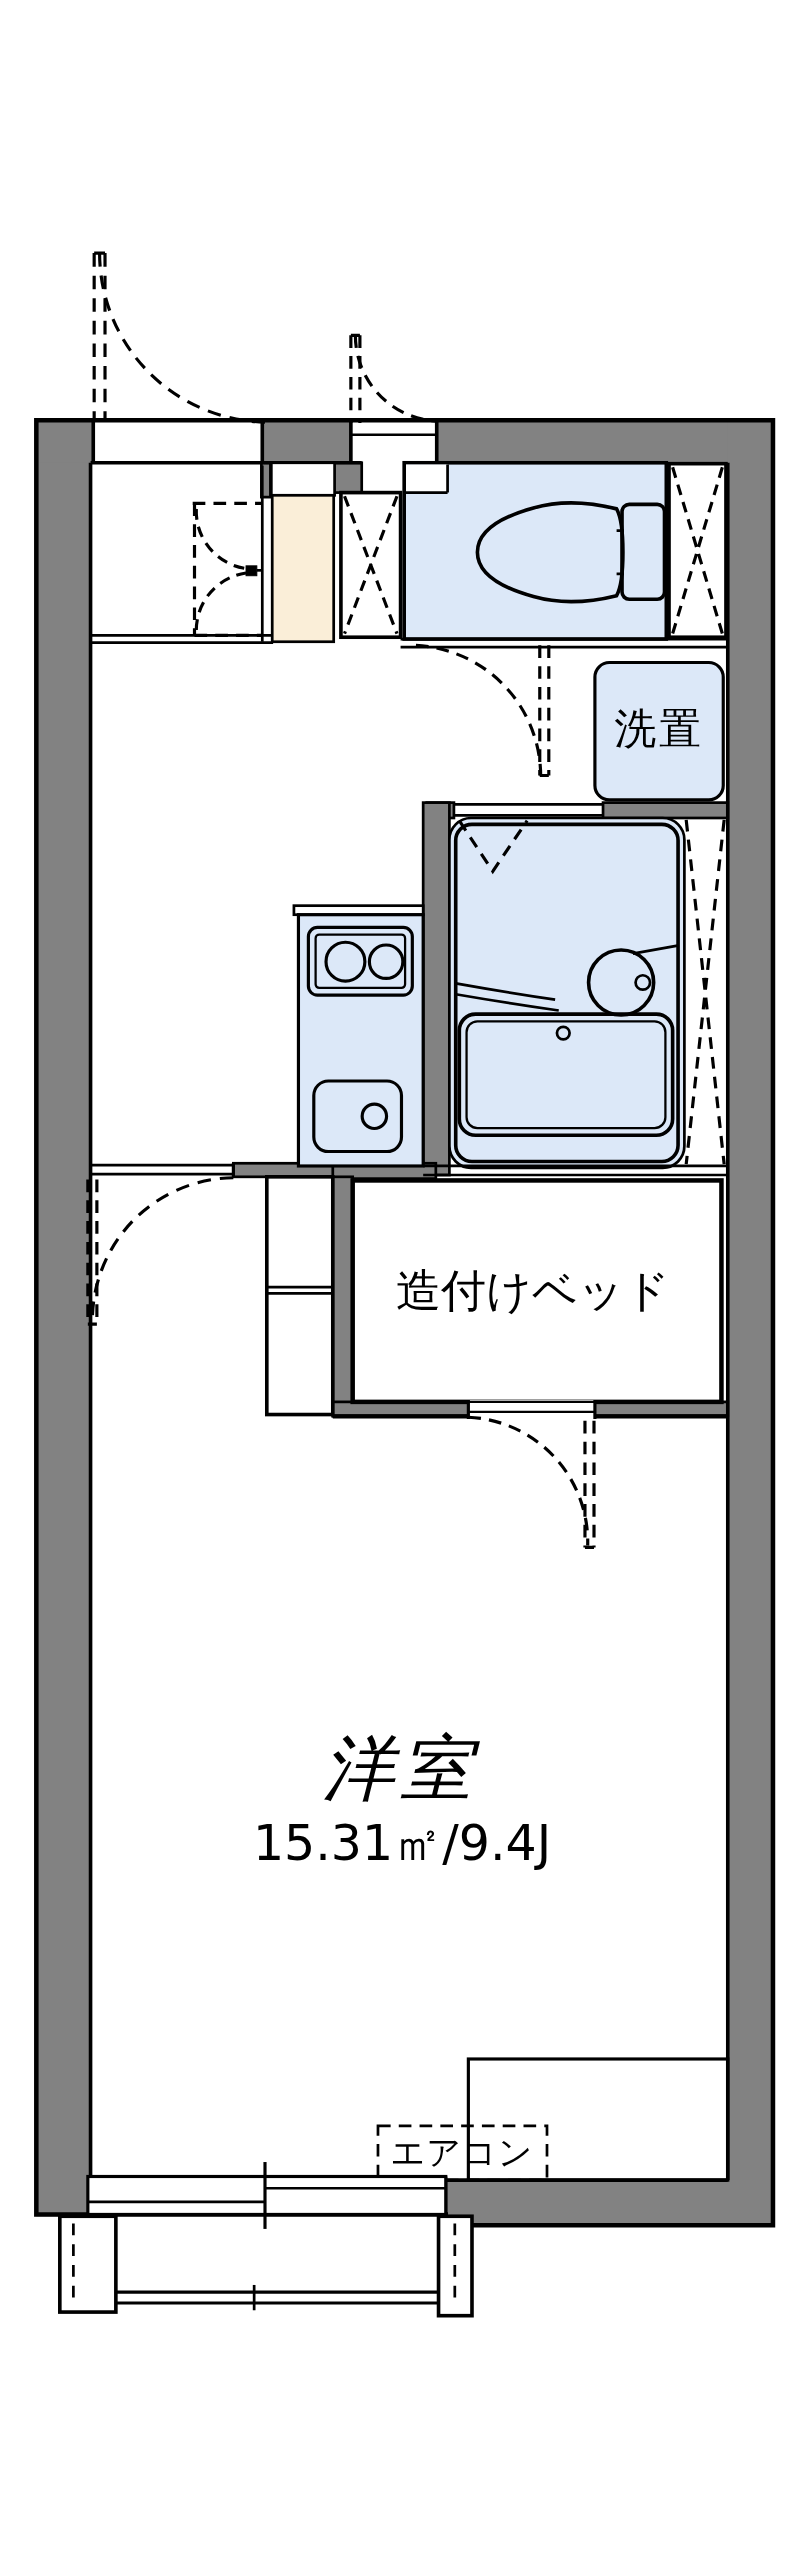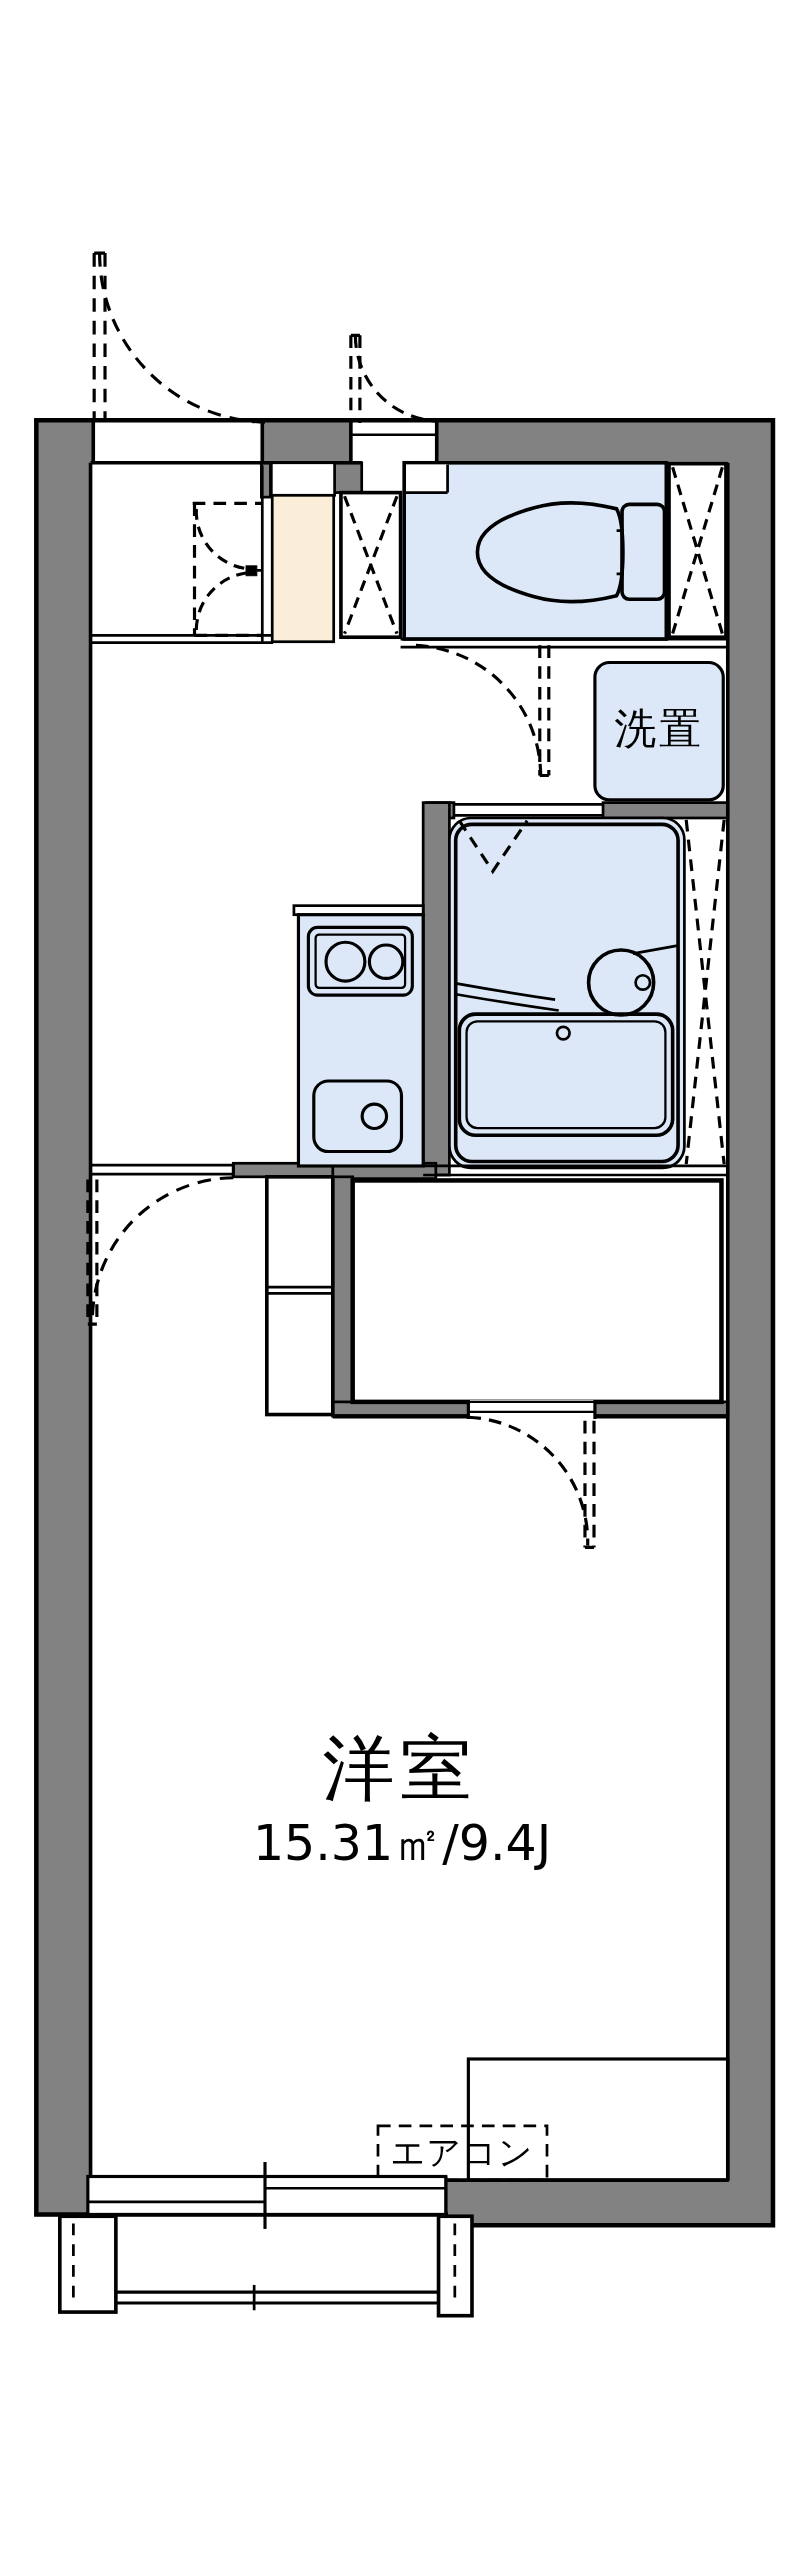--- a/index.html
+++ b/index.html
@@ -14,21 +14,21 @@
   .lbl{
     position:absolute;
     transform:translate(-50%,-50%);
     color:#000;
     white-space:nowrap;
     text-align:center;
     line-height:1.15;
   }
   .lbl-washer{font-size:42px;letter-spacing:2.7px;}
   .lbl-bed{font-size:45px;line-height:54px;}
-  .lbl-room-name{font-size:72px;letter-spacing:5.4px;}
+  .lbl-room-name{font-size:72px;letter-spacing:5.4px;font-style:italic;}
   .lbl-room-area{font-size:49px;text-align:center;}
   .lbl-aircon{font-size:34px;letter-spacing:0.9px;text-align:center;}
 </style>
 </head>
 <body>
 
 <div class="plan">
 
 <svg width="812" height="2576" viewBox="0 0 898 2850">
 
@@ -193,20 +193,21 @@
     <path d="M281,2528 V2556" stroke-width="3"></path>
     <path d="M81,2460 V2550" stroke-width="3" stroke-dasharray="13 10"></path>
     <path d="M503,2460 V2552" stroke-width="3" stroke-dasharray="13 10"></path>
   </g>
 
 </svg>
 
 <div class="lbl lbl-washer" style="left:659px;top:729px;">洗置</div>
 
 <div class="lbl lbl-bed" style="left:533px;top:1291px;">
+  <div>造付けベッド</div>
 </div>
 
 <div class="lbl lbl-room-name" style="left:400px;top:1768px;">洋室</div>
 
 <div class="lbl lbl-room-area" style="left:402px;top:1844px;">15.31㎡/9.4J</div>
 
 <div class="lbl lbl-aircon" style="left:462px;top:2153px;">エアコン</div>
 
 </div>
 

